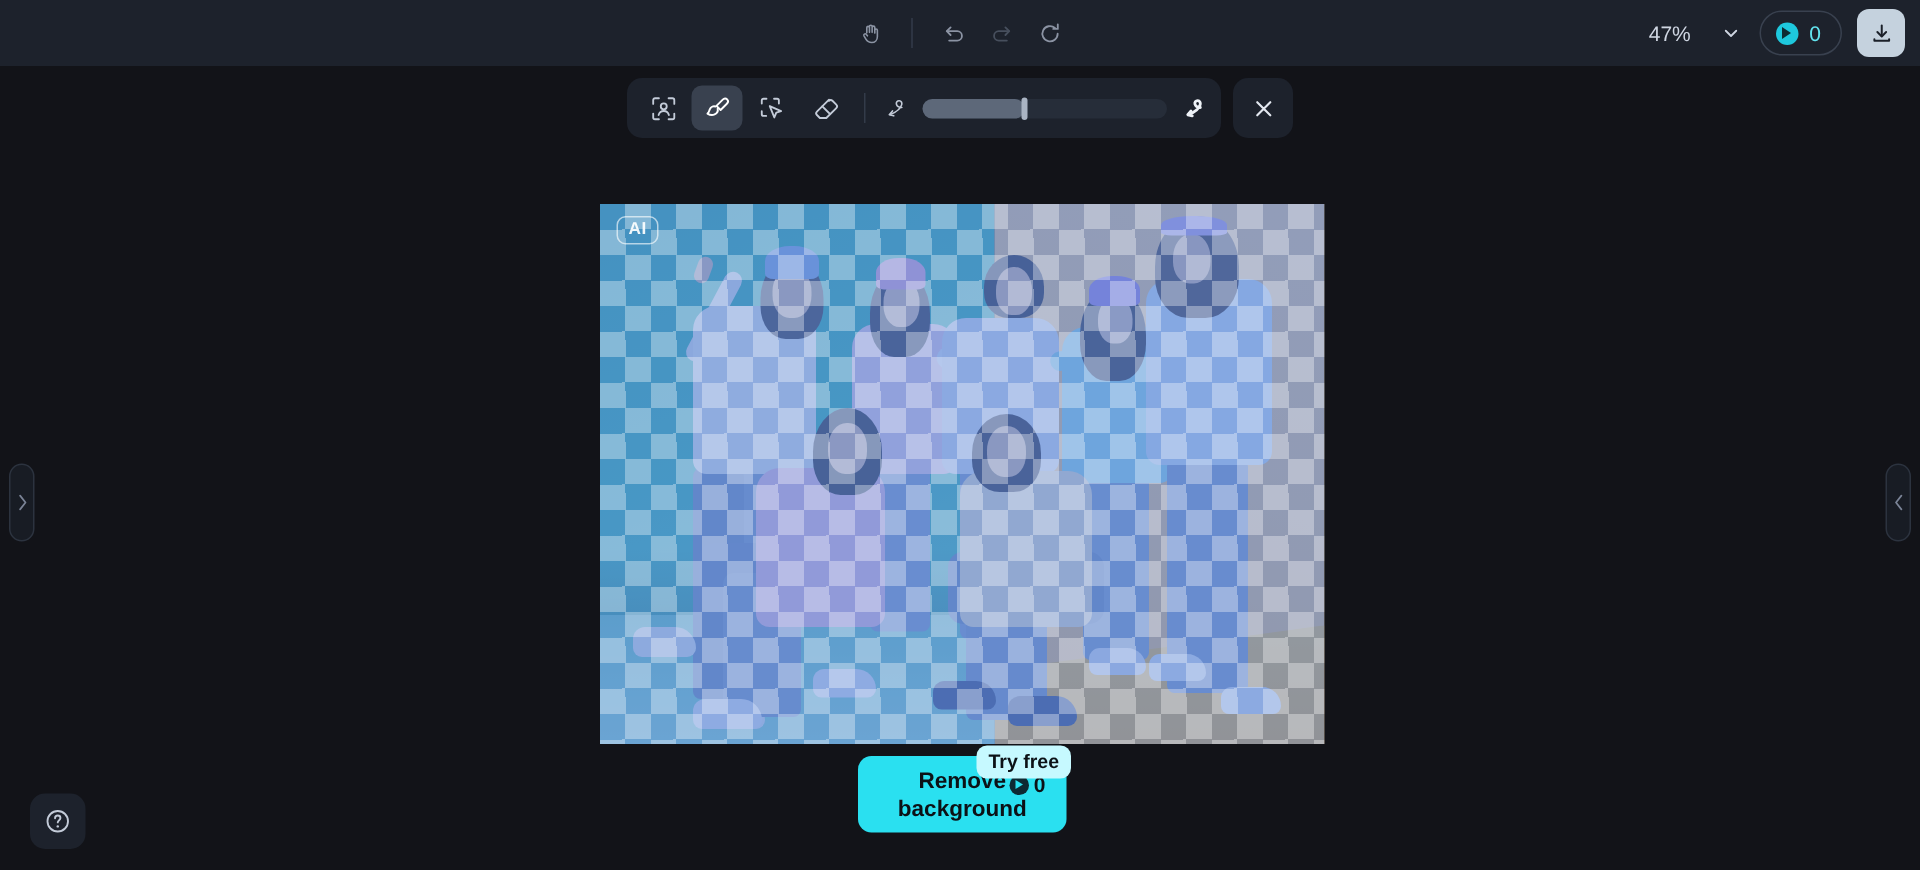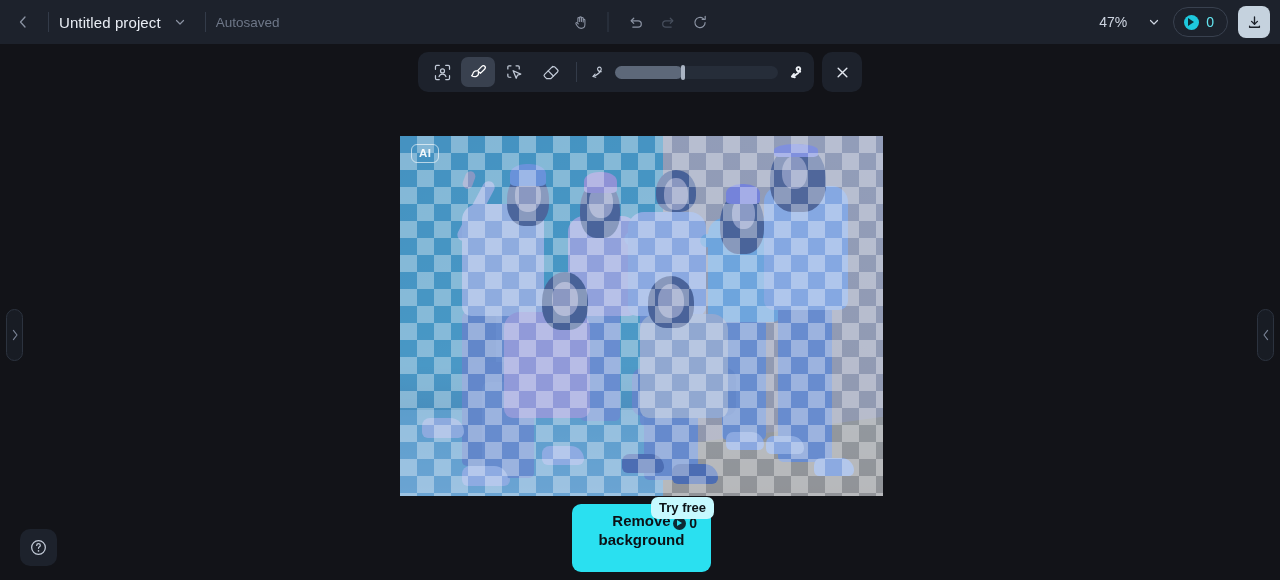--- a/index.html
+++ b/index.html
@@ -188,21 +188,21 @@
   .cta-wrap {
     position:absolute; left: 572px; top: 504px;
     z-index: 25;
   }
   .cta-btn {
     position: relative;
     width: 139px; min-height: 39px;
     background: #2ae0f0; border-radius: 9px;
     color: #0c1116; font-size: 15px; font-weight: 700;
     line-height: 19px; text-align: center;
-    padding: 7px 8px 23px 8px; cursor: pointer;
+    padding: 7px 8px 6px 8px; cursor: pointer;
     display:flex; align-items:center; justify-content:center;
   }
   .cta-cost {
     position:absolute; right: 14px; top: 10px;
     display:flex; align-items:center; gap:3px;
     color:#0c1116; font-size:14px; font-weight:700;
   }
   .cta-coin{
     width:13px;height:13px;border-radius:50%;
     background:#0d2a33;position:relative;display:block;
@@ -230,40 +230,20 @@
 
   svg { display: block; }
 </style>
 </head>
 <body>
 
 <div class="app">
 
   <div class="header">
 
-    <div class="hdr-left">
-      <div class="icon-btn">
-        <span>
-          <svg width="16" height="16" viewBox="0 0 16 16" fill="none">
-            <path d="M10 3L5.5 8L10 13" stroke="currentColor" stroke-width="1.3" stroke-linecap="round" stroke-linejoin="round"></path>
-          </svg>
-        </span>
-      </div>
-      <div class="hdr-divider"></div>
-      <div class="proj-title">Untitled project</div>
-      <div class="icon-btn" style="margin-left:4px">
-        <span>
-          <svg width="14" height="14" viewBox="0 0 14 14" fill="none">
-            <path d="M3.5 5.5L7 9L10.5 5.5" stroke="currentColor" stroke-width="1.2" stroke-linecap="round" stroke-linejoin="round"></path>
-          </svg>
-        </span>
-      </div>
-      <div class="hdr-divider"></div>
-      <div class="autosaved">Autosaved</div>
-    </div>
 
     <div class="hdr-center">
       <div class="icon-btn">
         <span>
           <svg width="17" height="17" viewBox="0 0 20 20" fill="none">
             <path d="M6.3 9.2V5.3a1.05 1.05 0 0 1 2.1 0v3.3M8.4 8.9V4.4a1.05 1.05 0 0 1 2.1 0v4.3M10.5 8.9V5.1a1.05 1.05 0 0 1 2.1 0v4M12.6 9.5V7.3a1 1 0 0 1 2 0v5.1c0 2.6-1.9 4.5-4.4 4.5-2.6 0-3.7-1.2-4.6-2.7l-1.5-2.6a1.05 1.05 0 0 1 1.7-1.2l1 1.2" stroke="currentColor" stroke-width="1.25" stroke-linecap="round" stroke-linejoin="round"></path>
           </svg>
         </span>
       </div>
       <div class="hdr-divider"></div>

